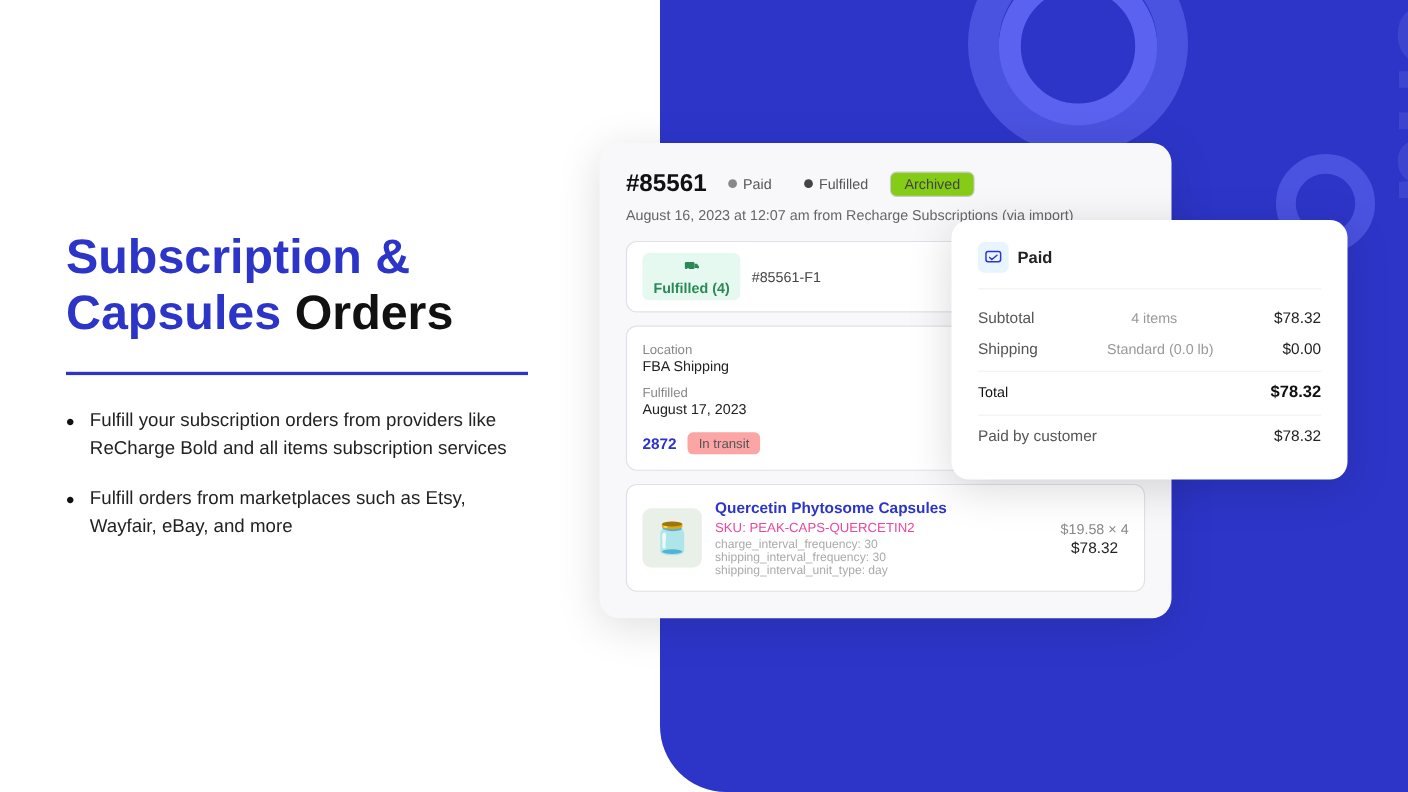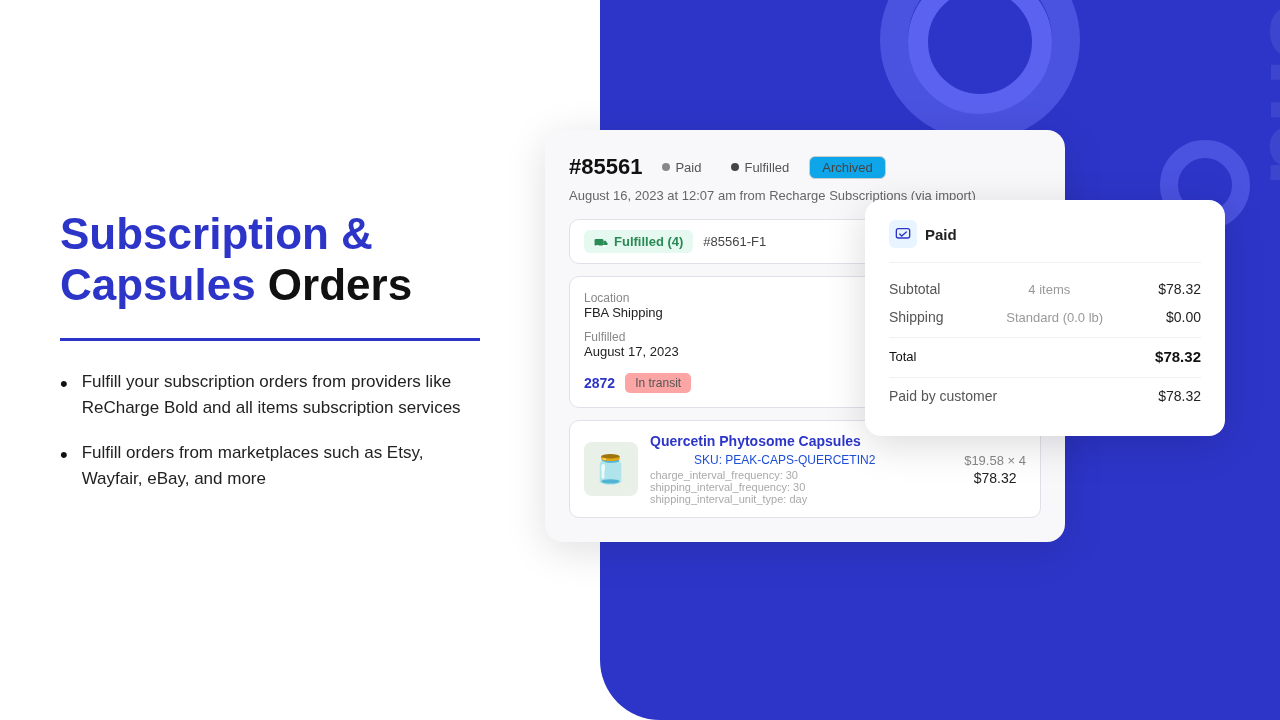--- a/index.html
+++ b/index.html
@@ -194,21 +194,21 @@
     }
     .badge-dot {
       width: 8px;
       height: 8px;
       border-radius: 50%;
       display: inline-block;
     }
     .badge-dot-gray { background: #888; }
     .badge-dot-dark { background: #444; }
     .badge-archived {
-      background: #0ea5e9;
+      background: #84cc16;
       color: #444;
       font-size: 13px;
       padding: 3px 12px;
       border-radius: 6px;
       border: 1px solid #ccc;
     }
     .order-meta {
       font-size: 13px;
       color: #666;
       margin-bottom: 16px;
@@ -228,20 +228,21 @@
     .fulfillment-badge {
       display: flex;
       align-items: center;
       gap: 6px;
       background: #e6f9f0;
       color: #2a8a55;
       font-size: 13px;
       font-weight: 600;
       padding: 4px 10px;
       border-radius: 6px;
+      flex-direction: column;
     }
     .fulfillment-id {
       font-size: 13px;
       color: #444;
       font-weight: 500;
     }
 
     .fulfillment-details {
       background: #fff;
       border: 1.5px solid #e0e0e8;
@@ -307,23 +308,22 @@
       flex: 1;
     }
     .product-name {
       font-size: 14px;
       font-weight: 600;
       color: #2d35c9;
       margin-bottom: 4px;
     }
     .product-sku {
       font-size: 12px;
-      color: #1d4ed8;
+      color: #ec4899;
       margin-bottom: 2px;
-      margin-left: 44px;
     }
     .product-meta {
       font-size: 11px;
       color: #aaa;
     }
     .product-price {
       font-size: 14px;
       color: #222;
       text-align: center;
       white-space: nowrap;

